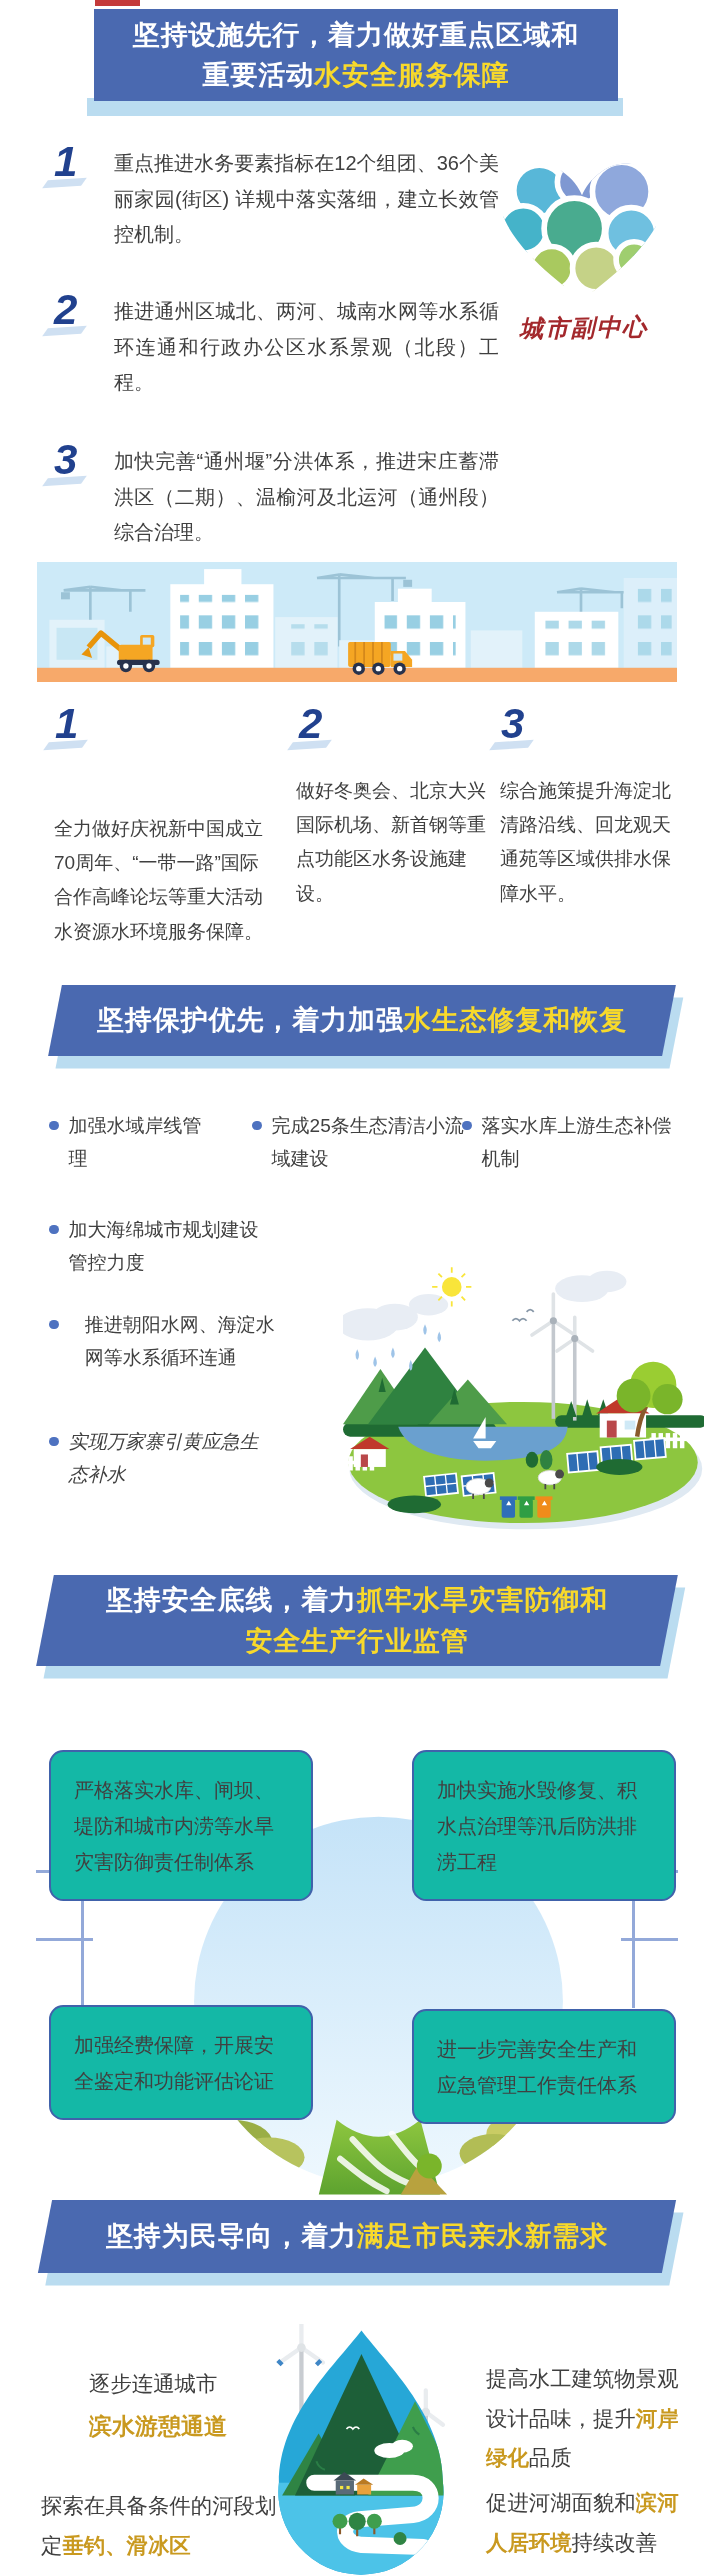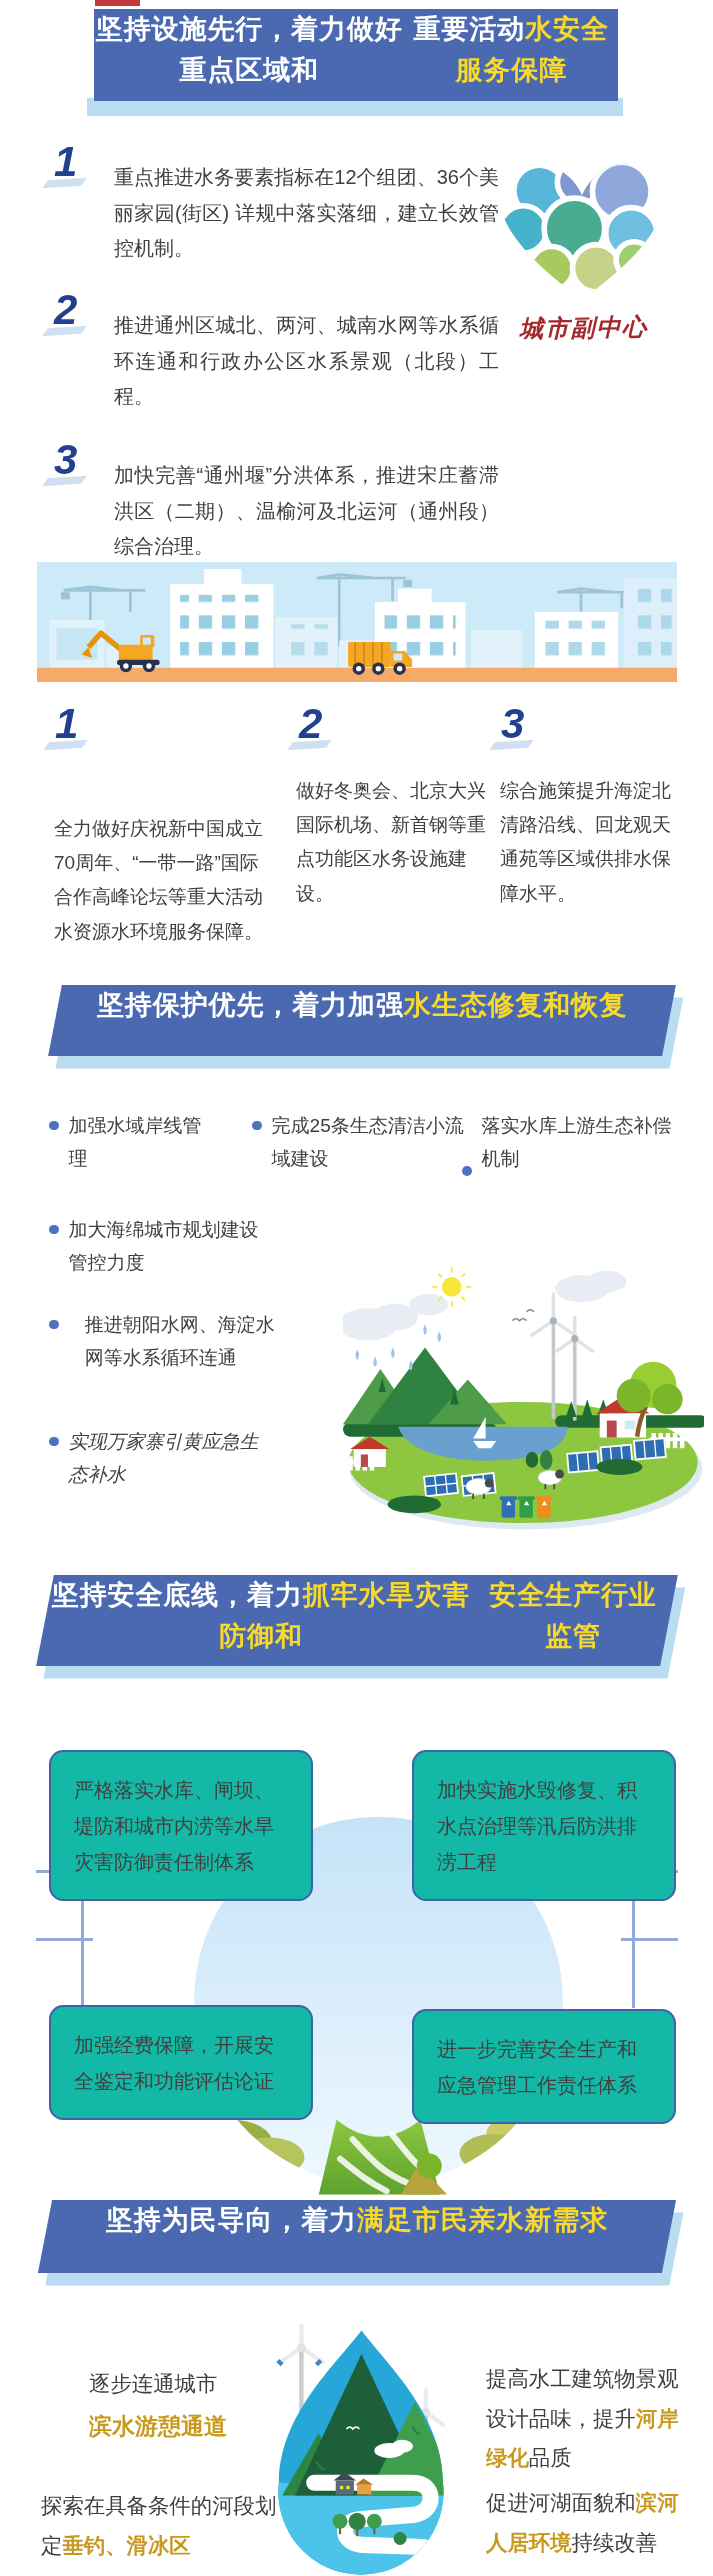--- a/index.html
+++ b/index.html
@@ -5,31 +5,31 @@
   html,body{margin:0;padding:0;background:#fff;}
   .page{position:relative;width:714px;height:2576px;background:#fff;overflow:hidden;
         font-family:"Liberation Sans","DejaVu Sans",sans-serif;color:#404040;isolation:isolate;}
   
   .banner-wrap{position:absolute;}
   .banner-bg,.banner-shadow{position:absolute;inset:0;}
   .banner-shadow{background:#badcf0;}
   .banner-bg{background:#4a69b0;}
   .skew .banner-bg,.skew .banner-shadow{transform:skewX(-11deg);}
   .skew .banner-shadow{transform:skewX(-11deg) translate(9.8px,12.5px);}
-  .banner-text{position:absolute;inset:0;display:flex;justify-content:center;
+  .banner-text{position:absolute;inset:0;display:flex;flex-direction:column;justify-content:center;
         text-align:center;font-weight:bold;font-size:27px;line-height:1.5;color:#fff;letter-spacing:0.9px;}
   .yellow{color:#f8d92b;}
   .rect-shadow{position:absolute;left:-7.1px;right:-5.4px;bottom:-15px;height:18px;background:#badcf0;}
   
   .num{position:relative;display:inline-block;font-style:italic;font-weight:900;
        font-size:42px;color:#21418e;line-height:1;}
   .num::after{content:"";position:absolute;left:-8px;bottom:-3.6px;width:37px;height:8px;
        background:#cfe0f2;transform:skewX(-38deg) rotate(-4deg);z-index:-1;}
   
-  .para{position:absolute;font-size:20px;line-height:1.78;color:#404040;text-align:justify;margin-top:14px;}
+  .para{position:absolute;font-size:20px;line-height:1.78;color:#404040;text-align:justify;}
   .colpara{position:absolute;font-size:19px;line-height:1.8;color:#404040;}
   .abs{position:absolute;}
   .heart-caption{position:absolute;left:489px;top:312px;width:189px;text-align:center;
        font-family:"DejaVu Serif","Liberation Serif",serif;font-style:italic;font-weight:bold;
        font-size:24px;color:#a3282c;transform:rotate(-1deg);letter-spacing:1.8px;}
   
   .bullet{position:absolute;display:flex;gap:9.8px;font-size:19px;line-height:1.75;color:#404040;}
   .dot{flex:none;width:9.8px;height:9.8px;border-radius:50%;background:#4e72c0;margin-top:11.6px;}
   
   .box{position:absolute;background:#14b8a6;border:2.7px solid #4062ab;border-radius:14.3px;
@@ -170,21 +170,21 @@
   </div>
 
   <div class="bullet" style="left:49px;top:1109px;width:165px;">
     <span class="dot"></span>
     <span>加强水域岸线管理</span>
   </div>
   <div class="bullet" style="left:252px;top:1109px;width:219px;">
     <span class="dot"></span>
     <span>完成25条生态清洁小流域建设</span>
   </div>
-  <div class="bullet" style="left:462px;top:1109px;width:223px;align-items:flex-end;">
+  <div class="bullet" style="left:462px;top:1109px;width:223px;">
     <span class="dot"></span>
     <span>落实水库上游生态补偿机制</span>
   </div>
   <div class="bullet" style="left:49px;top:1213px;width:227px;">
     <span class="dot"></span>
     <span>加大海绵城市规划建设管控力度</span>
   </div>
   <div class="bullet" style="left:49px;top:1308px;width:227px;gap:26px;">
     <span class="dot"></span>
     <span>推进朝阳水网、海淀水网等水系循环连通</span>

